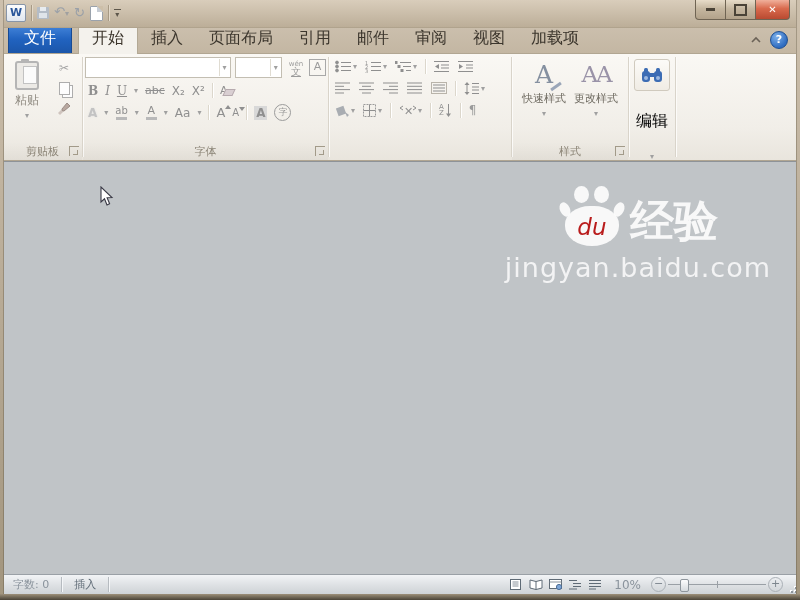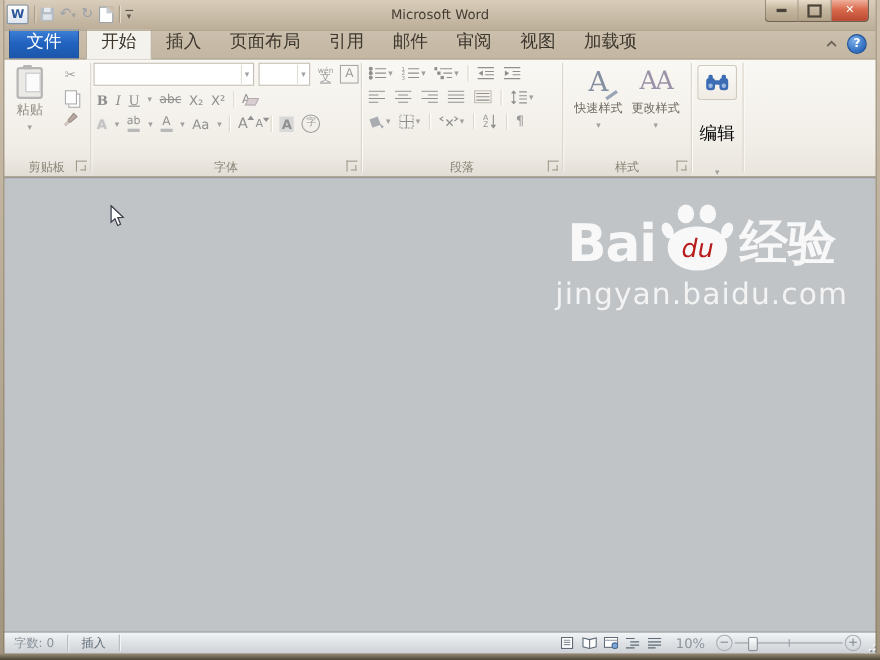--- a/index.html
+++ b/index.html
@@ -163,21 +163,20 @@
   .grip{position:absolute;right:3px;bottom:3px;width:10px;height:10px;z-index:36}
   .grip i{position:absolute;width:2px;height:2px;background:#8d949b;box-shadow:-1px -1px 0 #fff}
 </style>
 </head>
 <body>
 
 <div class="edge l"></div>
 <div class="edge r"></div>
 
 <div class="titlebar">
-  <div class="title-text">Microsoft Word</div>
   <div class="qat">
     <span class="word-logo">W</span>
     <span class="qat-sep"></span>
     <span class="floppy"></span>
     <span class="qat-ic">↶<span class="dd">▾</span></span>
     <span class="qat-ic">↻</span>
     <span class="newdoc"></span>
     <span class="qat-sep"></span>
     <span class="qat-more"><span class="bar"></span>▾</span>
   </div>
@@ -460,24 +459,20 @@
           <span class="sorttxt"><span>A</span><br><span>Z</span></span>
           <svg width="7" height="13">
               <line x1="3.5" y1="0" x2="3.5" y2="10" stroke="#8f8f8f"></line>
               <path d="M3.5 13 L6 9.5 L1 9.5 Z" fill="#8f8f8f"></path>
             </svg>
         </span>
         <span class="vline"></span>
         <span class="pilcrow">¶</span>
       </div>
     </div>
-    <div class="rg-label">
-        <span>段落</span>
-      <span class="launcher"></span>
-      </div>
   </div>
   <div class="rsep"></div>
 
   <div class="rgroup g-styles" style="width:116px">
     <div class="rg-content">
       <div class="bigbtn">
         <span class="styleA"><span>A</span><span class="brush"></span></span>
         <span class="lbl">快速样式</span>
         <span class="dd">▾</span>
       </div>
@@ -518,21 +513,20 @@
   </div>
   <div class="rsep"></div>
 </div>
 
 <div class="docarea">
   <svg class="cursor" width="14" height="21" viewBox="0 0 14 21">
     <path d="M1 1 L1 16 L4.5 12.8 L7 19 L9.6 17.8 L7.1 11.8 L12 11.5 Z" fill="#fff" stroke="#3a3a46" stroke-width="1.1"></path>
   </svg>
   <div class="watermark">
     <div class="wm-row">
-      <span class="wm-bai">Bai</span>
       <span class="paw">
         <span class="t1"></span>
           <span class="t2"></span>
           <span class="t3"></span>
           <span class="t4"></span>
         <span class="pad"></span>
         <span class="du">du</span>
       </span>
       <span class="wm-brand">经验</span>
     </div>

